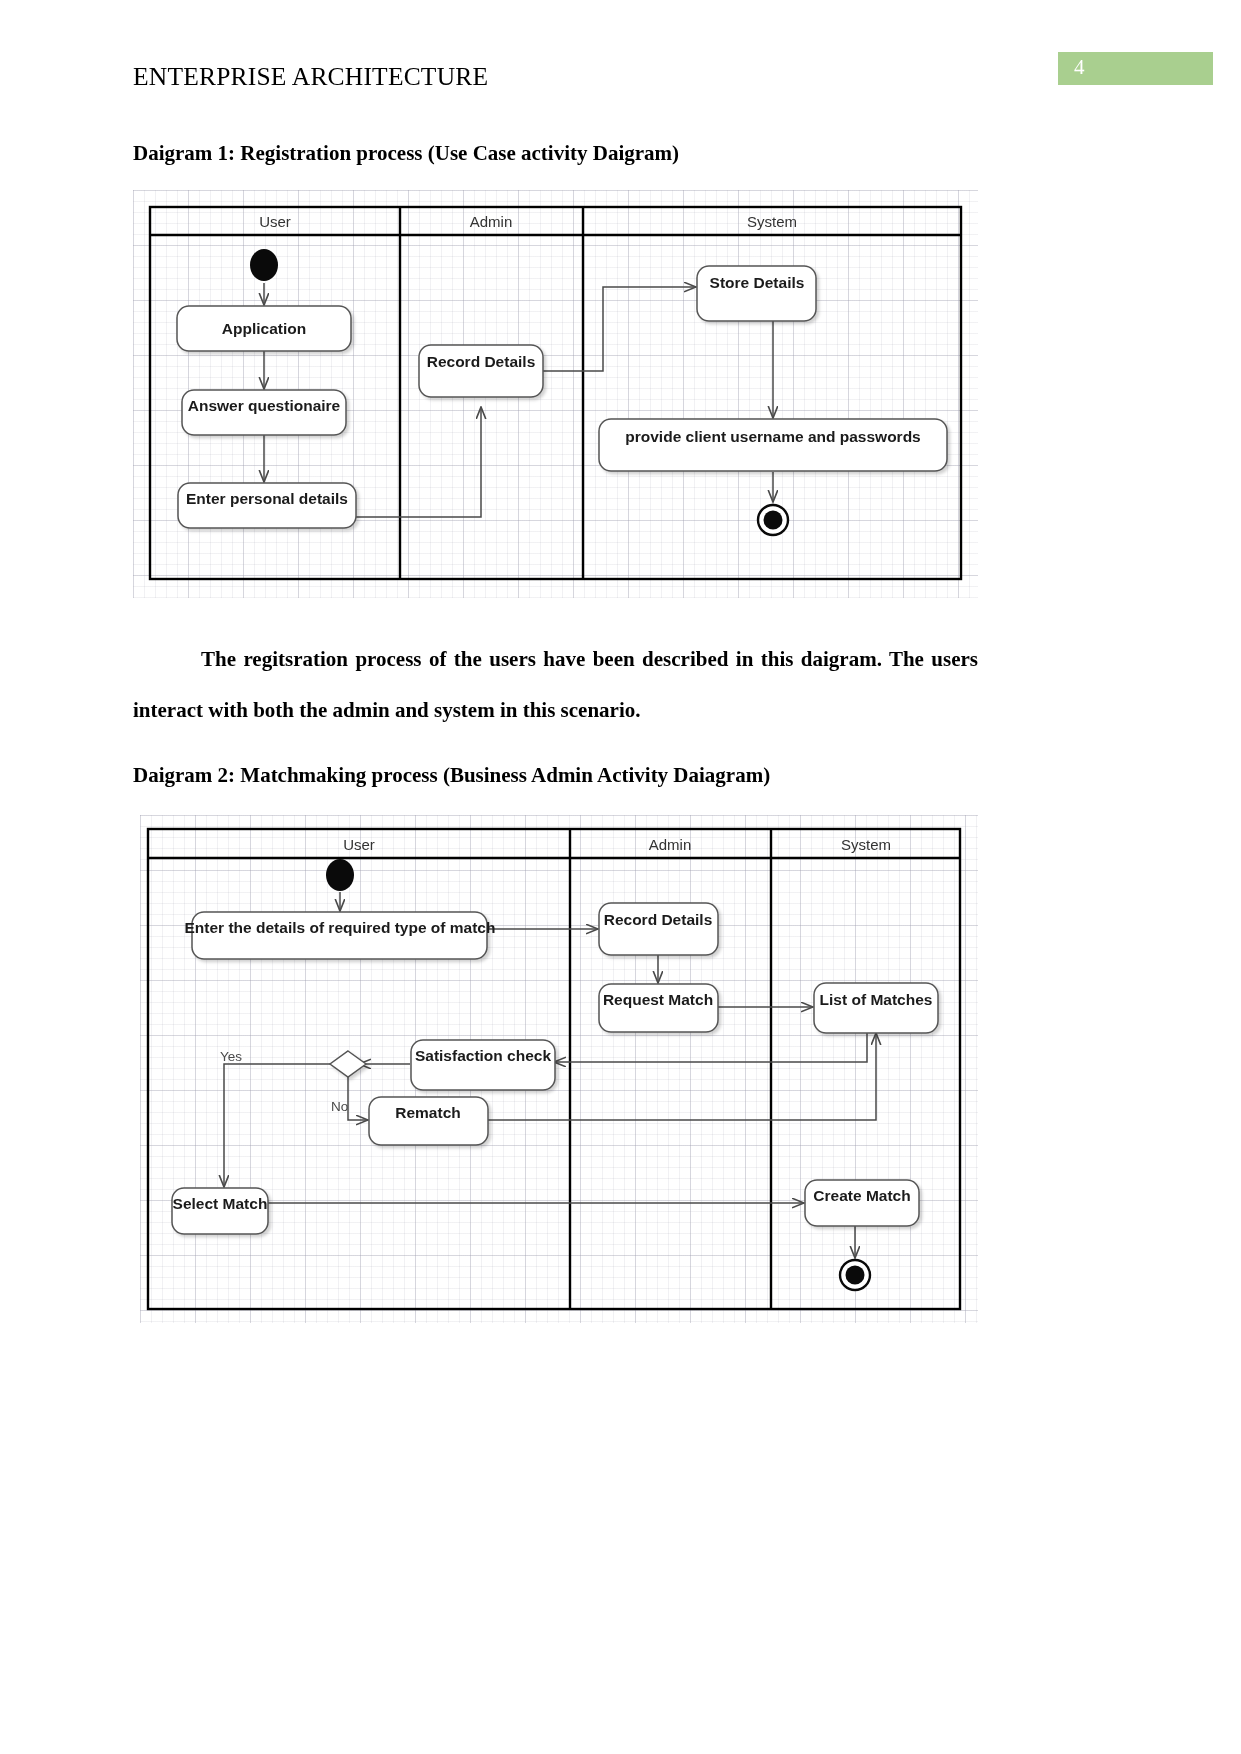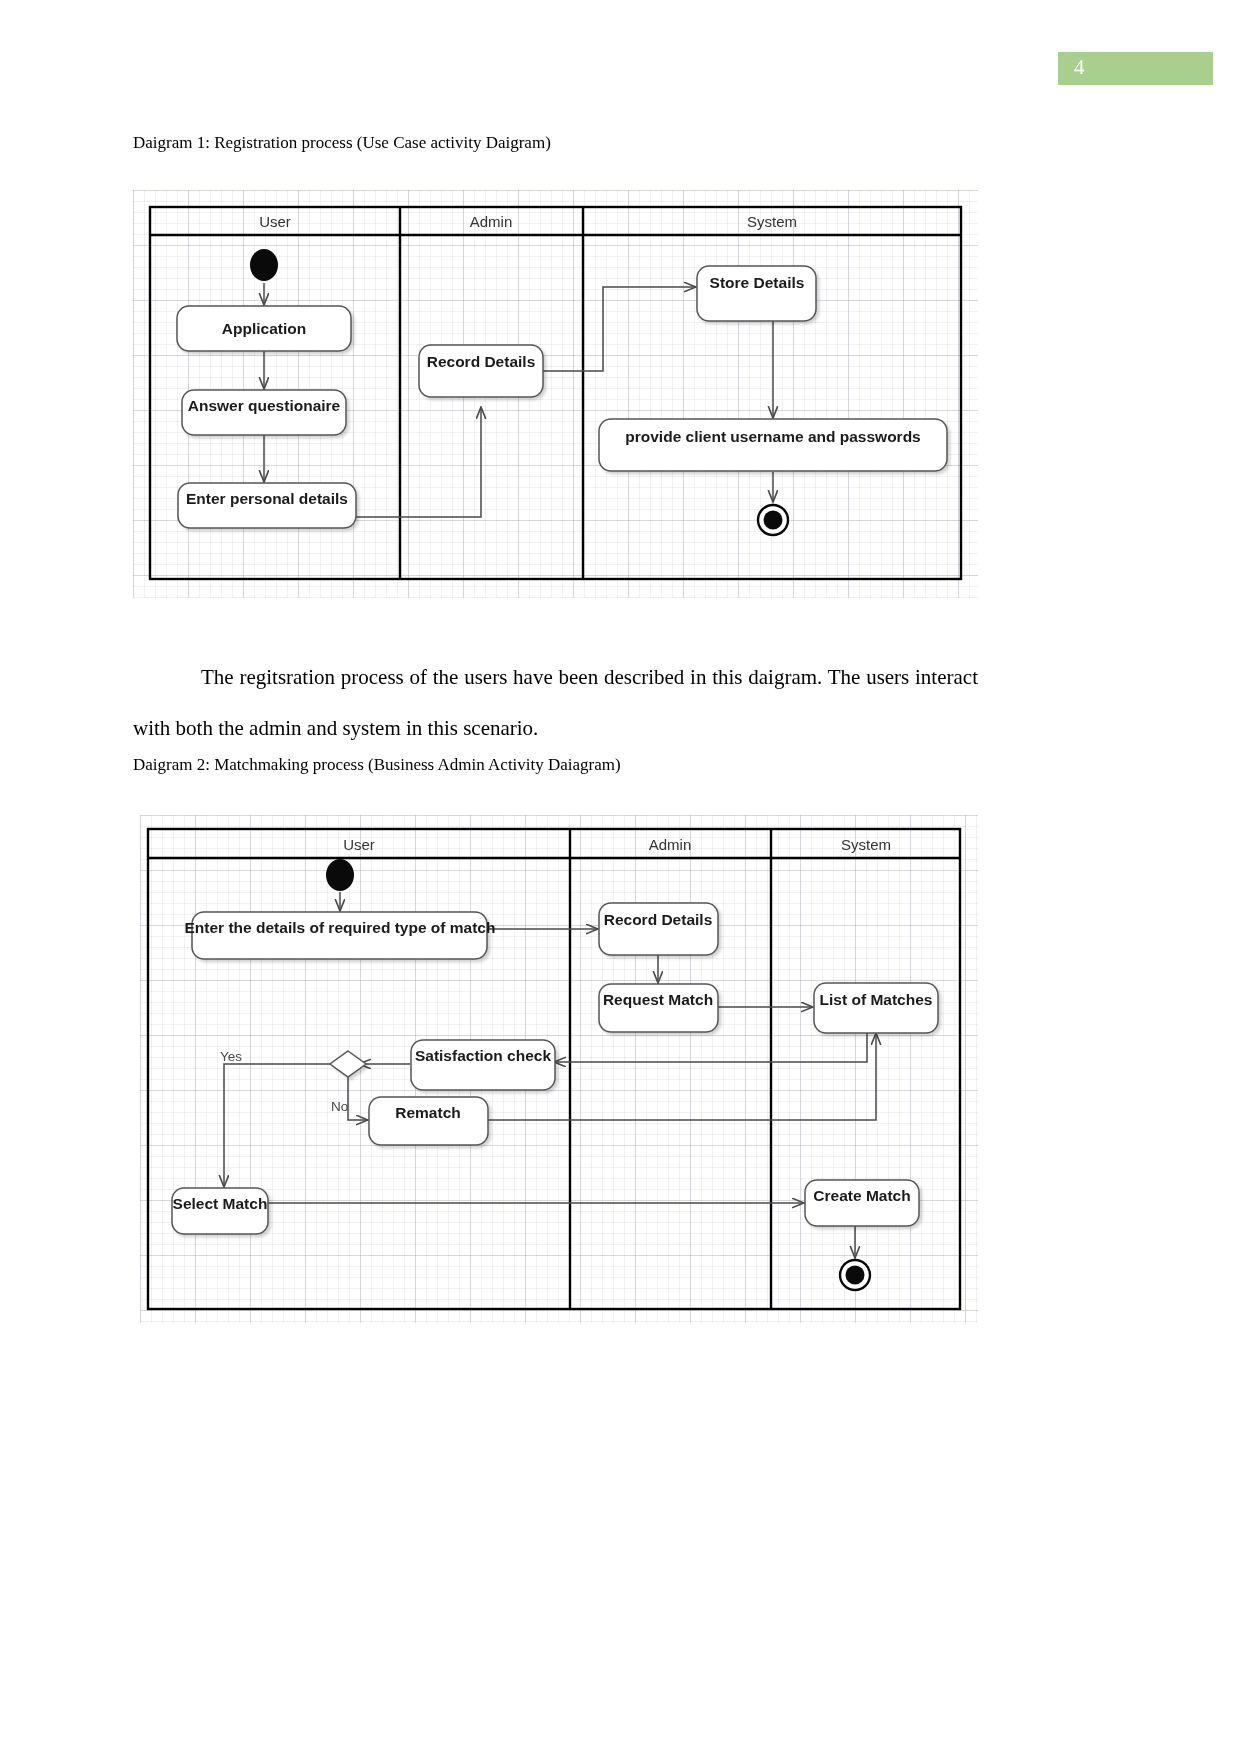--- a/index.html
+++ b/index.html
@@ -47,41 +47,43 @@
     top: 3px;
     font-size: 21px;
     color: #ffffff;
     font-family: "Liberation Serif", serif;
   }
 
   
   .doc-heading {
     position: absolute;
     left: 133px;
-    font-size: 17px;
-    font-weight: normal;
+    font-size: 21px;
+    font-weight: bold;
     white-space: nowrap;
     font-family: "Liberation Serif", serif;
+    margin-top: 8px;
   }
   #heading-1 { top: 133px; }
   #heading-2 { top: 755px; }
 
   .body-paragraph {
     position: absolute;
     left: 133px;
     width: 845px;
     font-size: 21px;
     line-height: 51px;
     text-align: justify;
     text-justify: inter-word;
     font-family: "Liberation Serif", serif;
   }
   #para-1 {
-    top: 652px;
+    top: 634px;
     text-indent: 68px;
+    font-weight: bold;
   }
 
   
   .diagram-wrap {
     position: absolute;
     background: #a16207;
   }
   .grid-bg {
     position: absolute;
     inset: 0;
@@ -109,20 +111,21 @@
   }
   .guard-label {
     font-family: "Liberation Sans", sans-serif;
     fill: #4a4a4a;
   }
 </style>
 </head>
 <body>
 
 <div class="page-header">
+  <div class="header-title">ENTERPRISE ARCHITECTURE</div>
   <div class="page-number-badge" style="background: rgb(169, 207, 143);">
     <span class="num">4</span>
   </div>
 </div>
 
 <div class="doc-heading" id="heading-1">Daigram 1: Registration process (Use Case activity Daigram)</div>
 
 <div class="diagram-wrap" style="left:133px; top:190px; width:845px; height:408px;">
   <div class="grid-bg"></div>
   <svg class="diagram-svg" viewBox="0 0 845 408" width="845" height="408">

